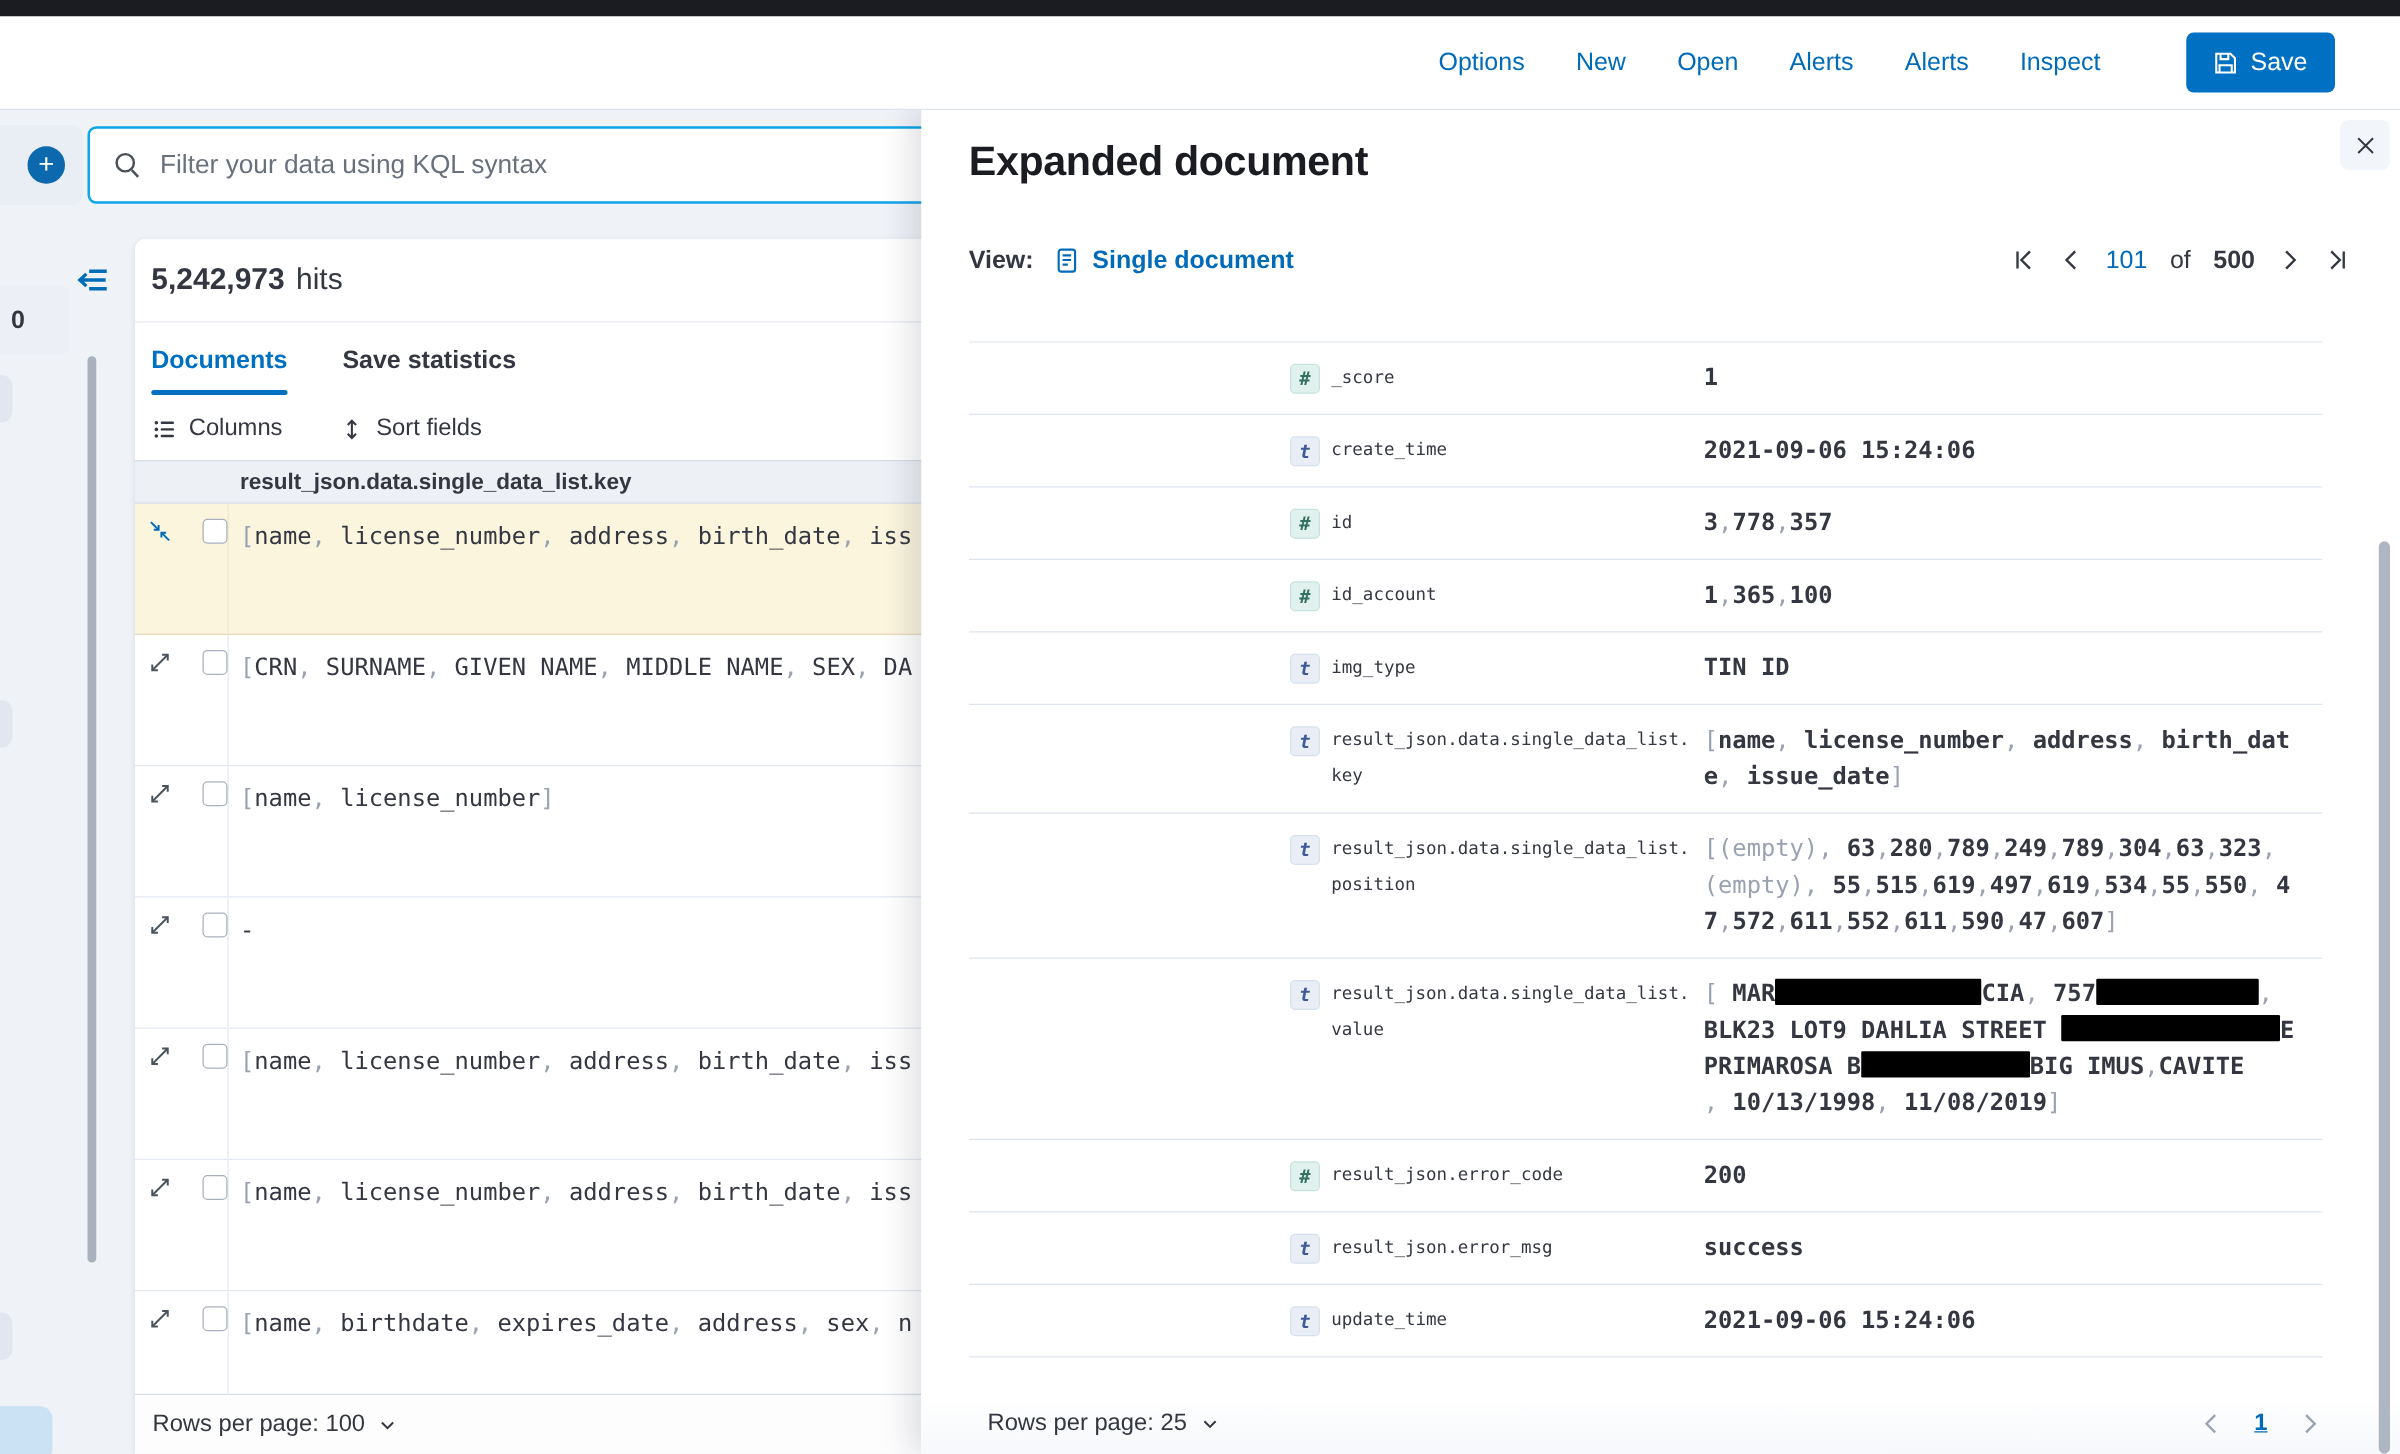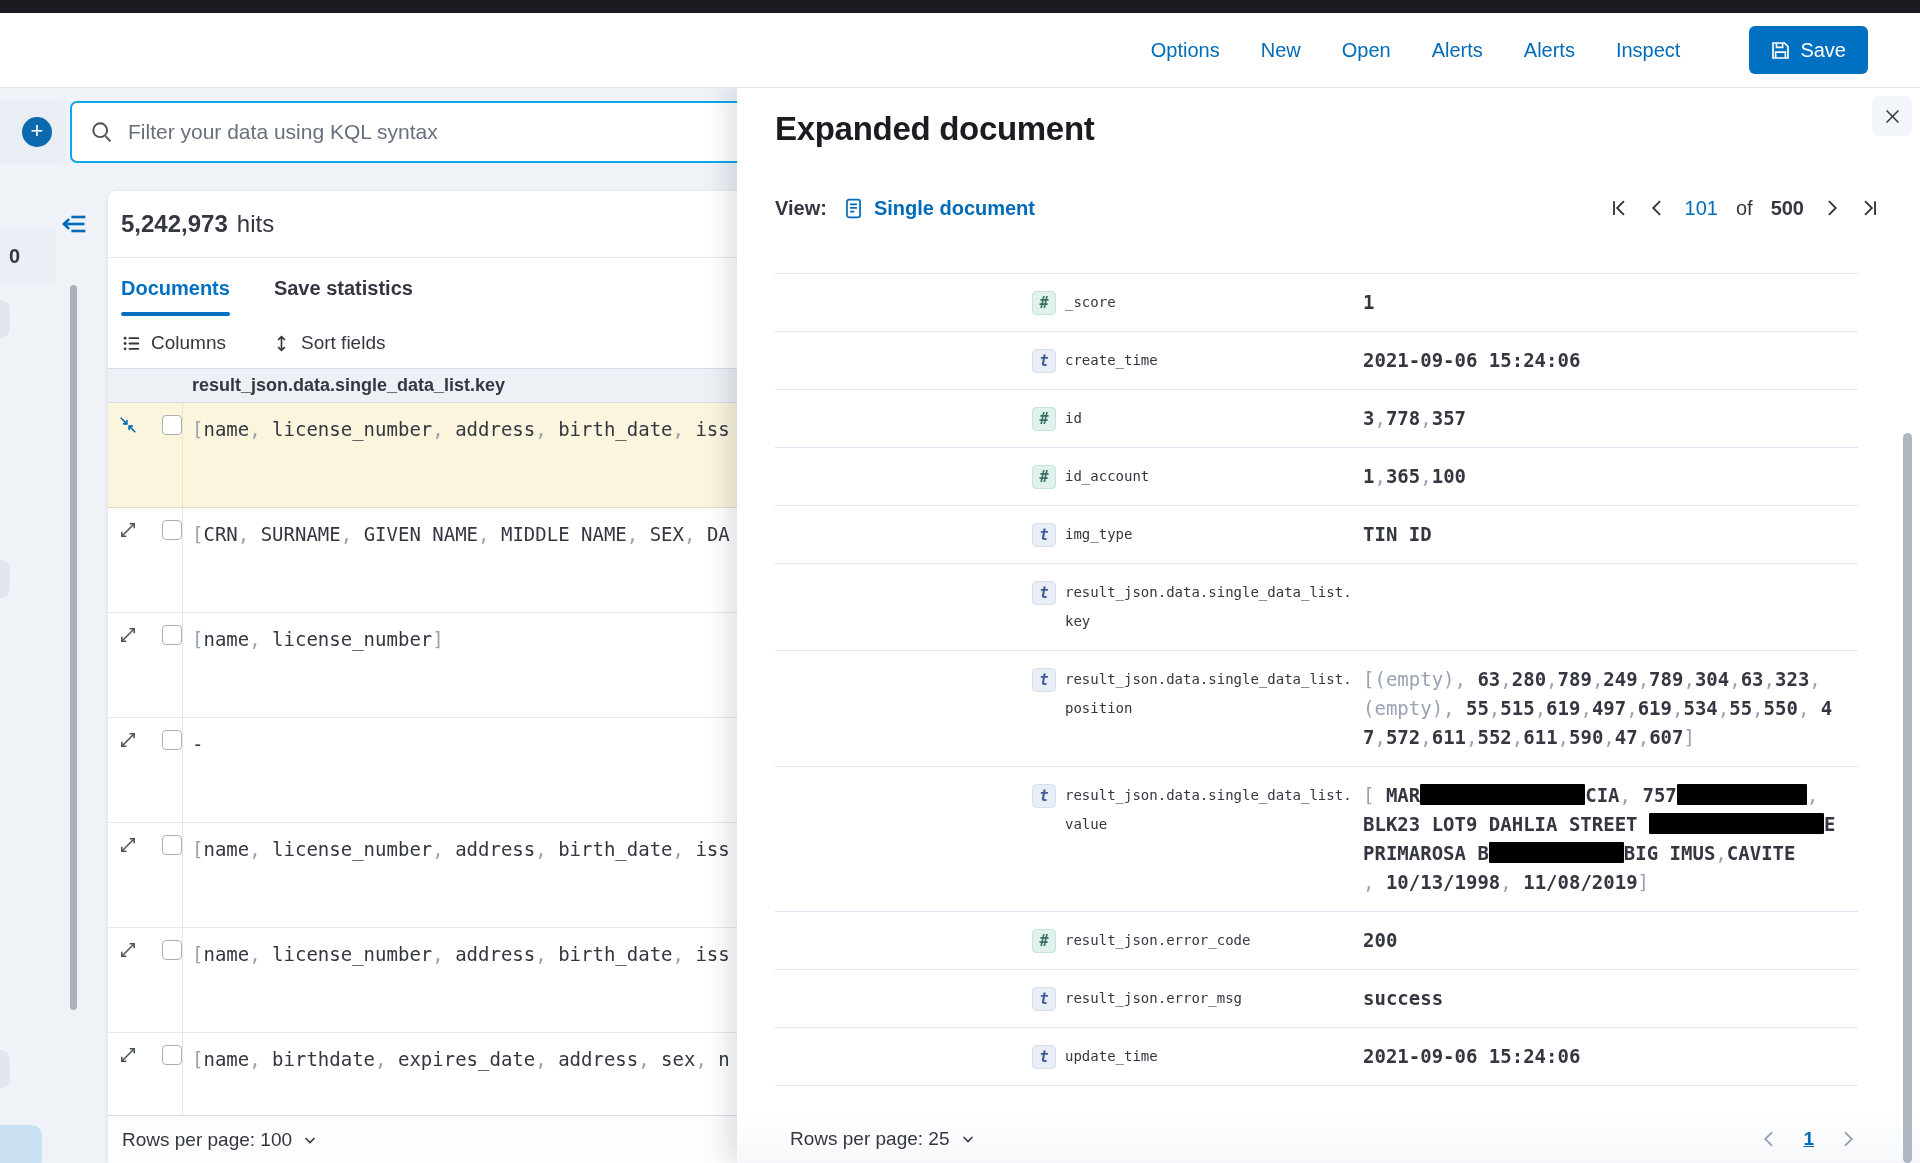--- a/index.html
+++ b/index.html
@@ -387,20 +387,21 @@
     <div class="fspacer"></div>
     <span class="fbadge tok-str">t</span>
     <div class="fname">img_type</div>
     <div class="fvalue">TIN ID</div>
   </div>
 
   <div class="frow">
     <div class="fspacer"></div>
     <span class="fbadge tok-str">t</span>
     <div class="fname">result_json.data.single_data_list.key</div>
+    <div class="fvalue"><span class="dim">[</span>name<span class="dim">,</span> license_number<span class="dim">,</span> address<span class="dim">,</span> birth_date<span class="dim">,</span> issue_date<span class="dim">]</span></div>
   </div>
 
   <div class="frow">
     <div class="fspacer"></div>
     <span class="fbadge tok-str">t</span>
     <div class="fname">result_json.data.single_data_list.position</div>
     <div class="fvalue"><span class="dim">[</span><span class="dim">(empty)</span><span class="dim">,</span> 63<span class="dim">,</span>280<span class="dim">,</span>789<span class="dim">,</span>249<span class="dim">,</span>789<span class="dim">,</span>304<span class="dim">,</span>63<span class="dim">,</span>323<span class="dim">,</span> <span class="dim">(empty)</span><span class="dim">,</span> 55<span class="dim">,</span>515<span class="dim">,</span>619<span class="dim">,</span>497<span class="dim">,</span>619<span class="dim">,</span>534<span class="dim">,</span>55<span class="dim">,</span>550<span class="dim">,</span> 47<span class="dim">,</span>572<span class="dim">,</span>611<span class="dim">,</span>552<span class="dim">,</span>611<span class="dim">,</span>590<span class="dim">,</span>47<span class="dim">,</span>607<span class="dim">]</span></div>
   </div>
 
   <div class="frow">

